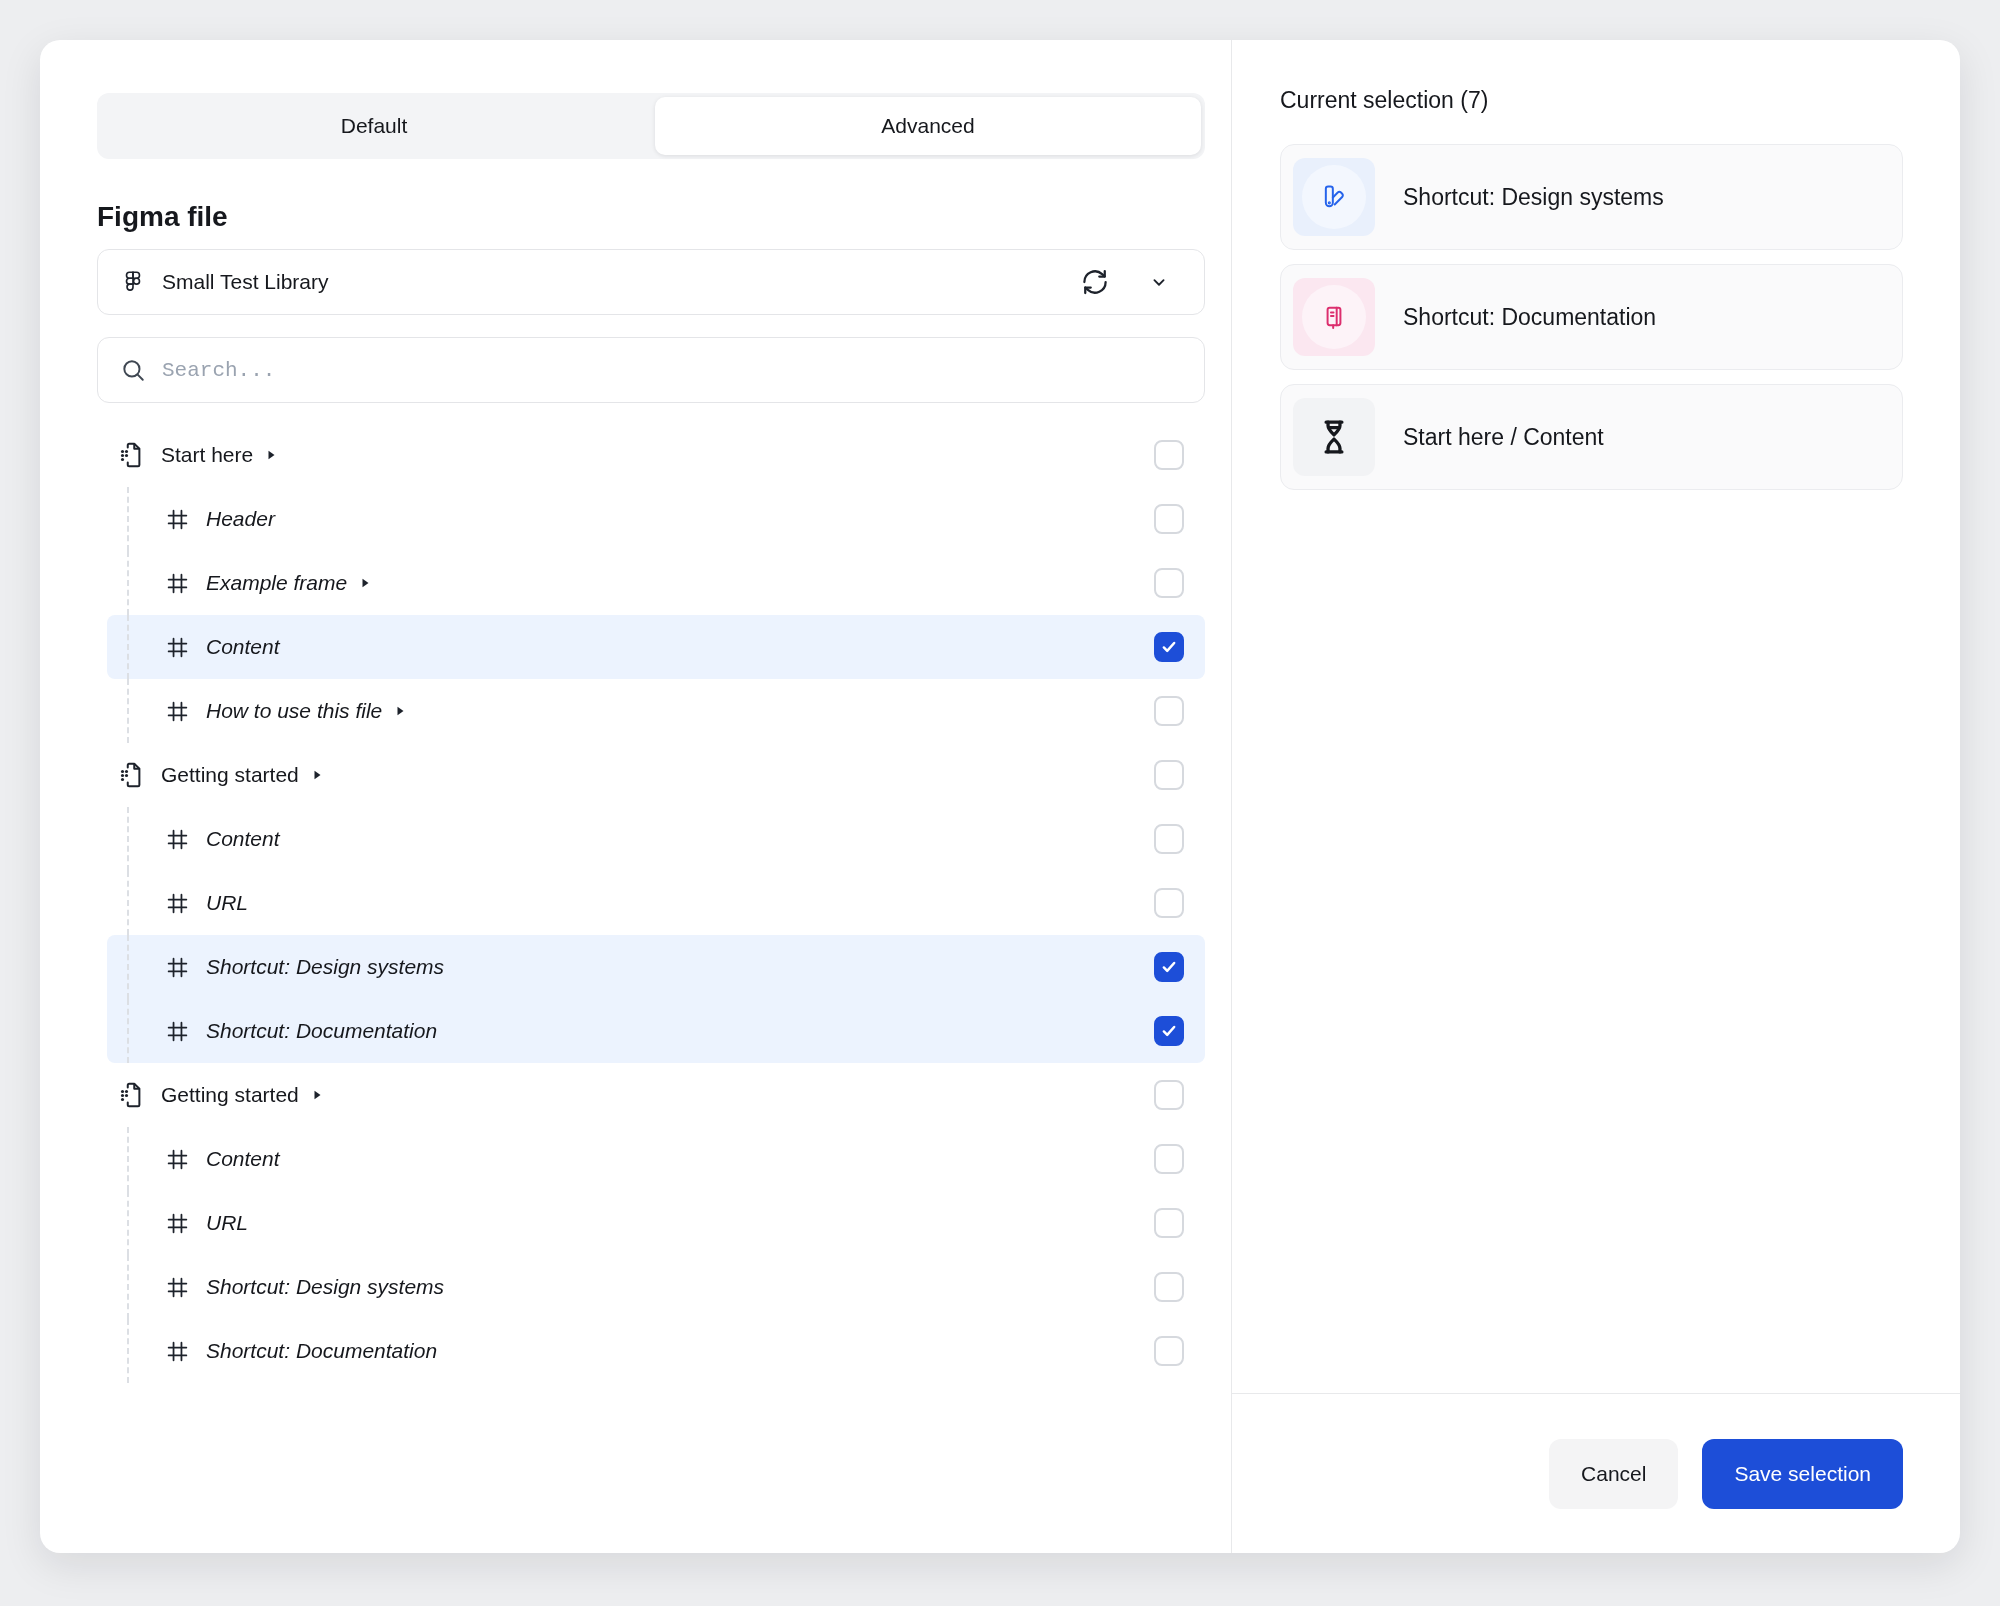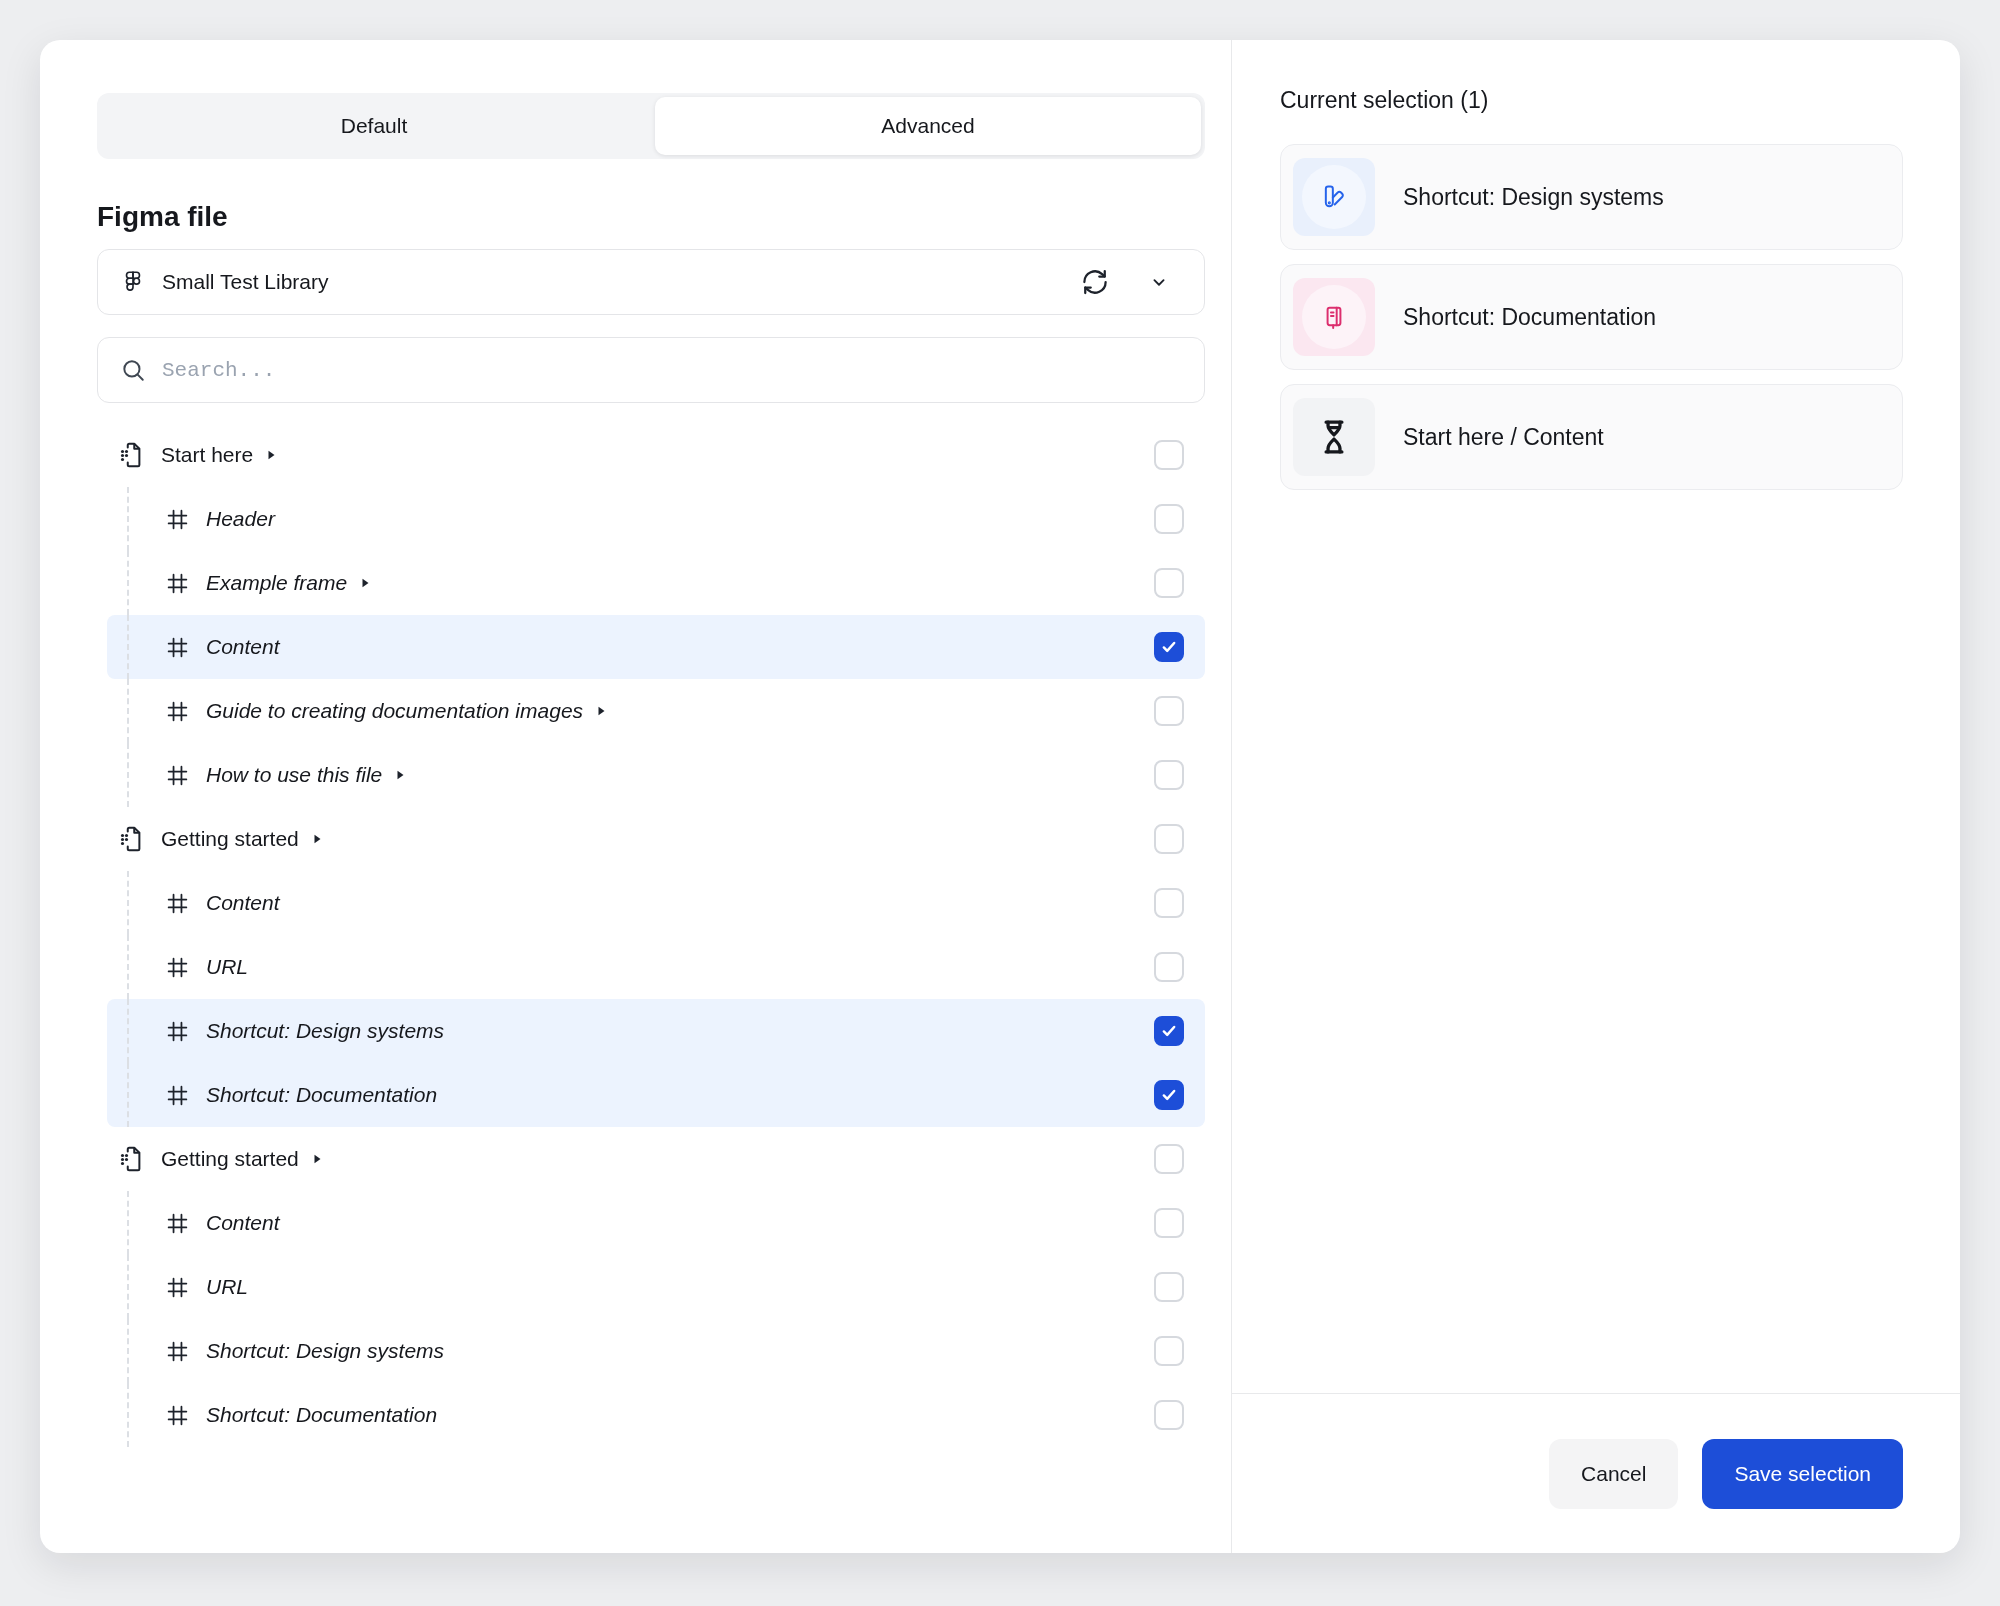--- a/index.html
+++ b/index.html
@@ -189,34 +189,20 @@
                   <path d="M3.4 8.4l3 3 6.2-7"></path>
                 </svg>
               </span>
             </div>
             <div class="row child">
               <span class="node-icon">
                 <svg width="25" height="25" viewBox="0 0 24 24" fill="none" stroke="currentColor" stroke-width="1.7" stroke-linecap="round">
                   <path d="M8.2 3.5v17M15.8 3.5v17M3.5 8.2h17M3.5 15.8h17"></path>
                 </svg>
               </span>
-              <span class="row-label">Guide to creating documentation images</span>
-              <span class="caret">
-                <svg width="12" height="12" viewBox="0 0 12 12" fill="currentColor">
-                  <path d="M3.5 1.8l6 4.2-6 4.2z"></path>
-                </svg>
-              </span>
-              <span class="checkbox"></span>
-            </div>
-            <div class="row child">
-              <span class="node-icon">
-                <svg width="25" height="25" viewBox="0 0 24 24" fill="none" stroke="currentColor" stroke-width="1.7" stroke-linecap="round">
-                  <path d="M8.2 3.5v17M15.8 3.5v17M3.5 8.2h17M3.5 15.8h17"></path>
-                </svg>
-              </span>
               <span class="row-label">How to use this file</span>
               <span class="caret">
                 <svg width="12" height="12" viewBox="0 0 12 12" fill="currentColor">
                   <path d="M3.5 1.8l6 4.2-6 4.2z"></path>
                 </svg>
               </span>
               <span class="checkbox"></span>
             </div>
             <div class="row top">
               <span class="node-icon">
@@ -340,21 +326,21 @@
                 </svg>
               </span>
               <span class="row-label">Shortcut: Documentation</span>
               <span class="checkbox"></span>
             </div>
           </div>
       </div>
 
       <div class="right-pane">
         <div class="right-content">
-          <div class="sel-heading">Current selection (1)</div>
+          <div class="sel-heading">Current selection (7)</div>
           <div class="cards">
               <div class="card">
                 <div class="thumb" style="background: rgb(233, 240, 252);">
                   <div class="ring r2" style="border-color: rgb(189, 211, 246); opacity: 0.6;"></div>
                   <div class="ring r1" style="border-color: rgb(189, 211, 246);"></div>
                   <div class="center-dot" style="background: rgb(243, 247, 254);"></div>
                   <span class="thumb-icon" style="color: rgb(37, 99, 235);">
                     <svg width="28" height="28" viewBox="0 0 24 24" fill="none" stroke="currentColor" stroke-width="1.7" stroke-linecap="round" stroke-linejoin="round">
                       <path d="M11 17a3 3 0 1 1-6 0V5c0-1.1.9-2 2-2h2c1.1 0 2 .9 2 2z"></path>
                       <path d="M11 12.4l4.2-4.2c.78-.78 2.04-.78 2.82 0l.98.98c.78.78.78 2.04 0 2.82L12.6 18.4"></path>

